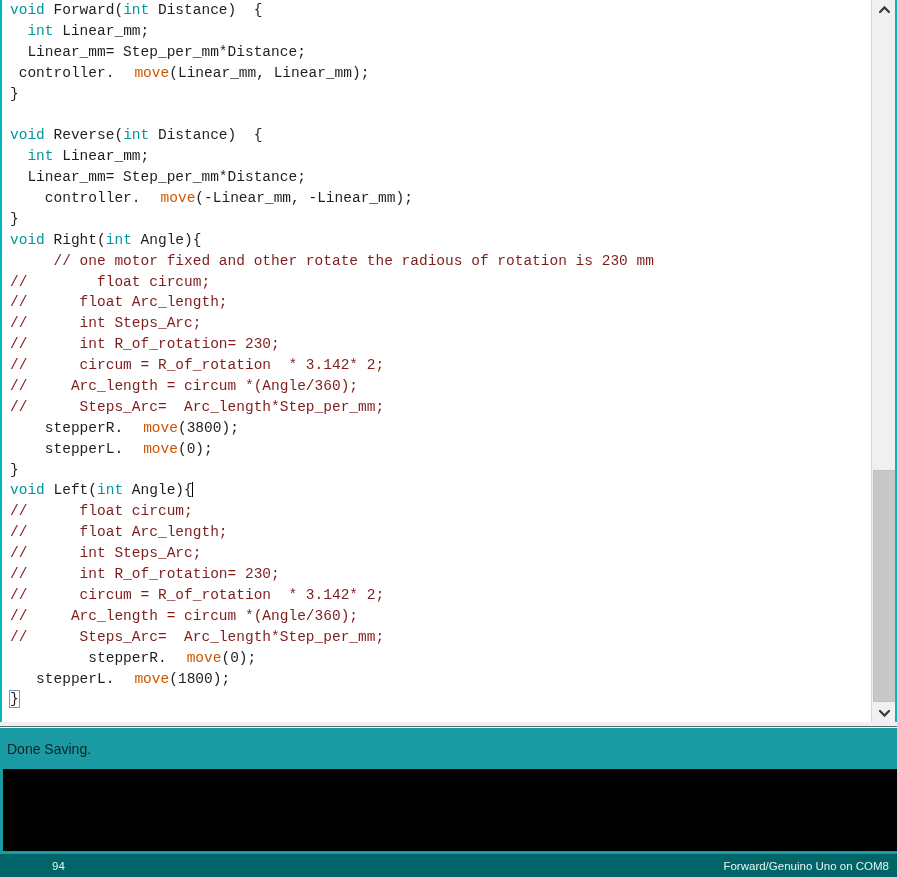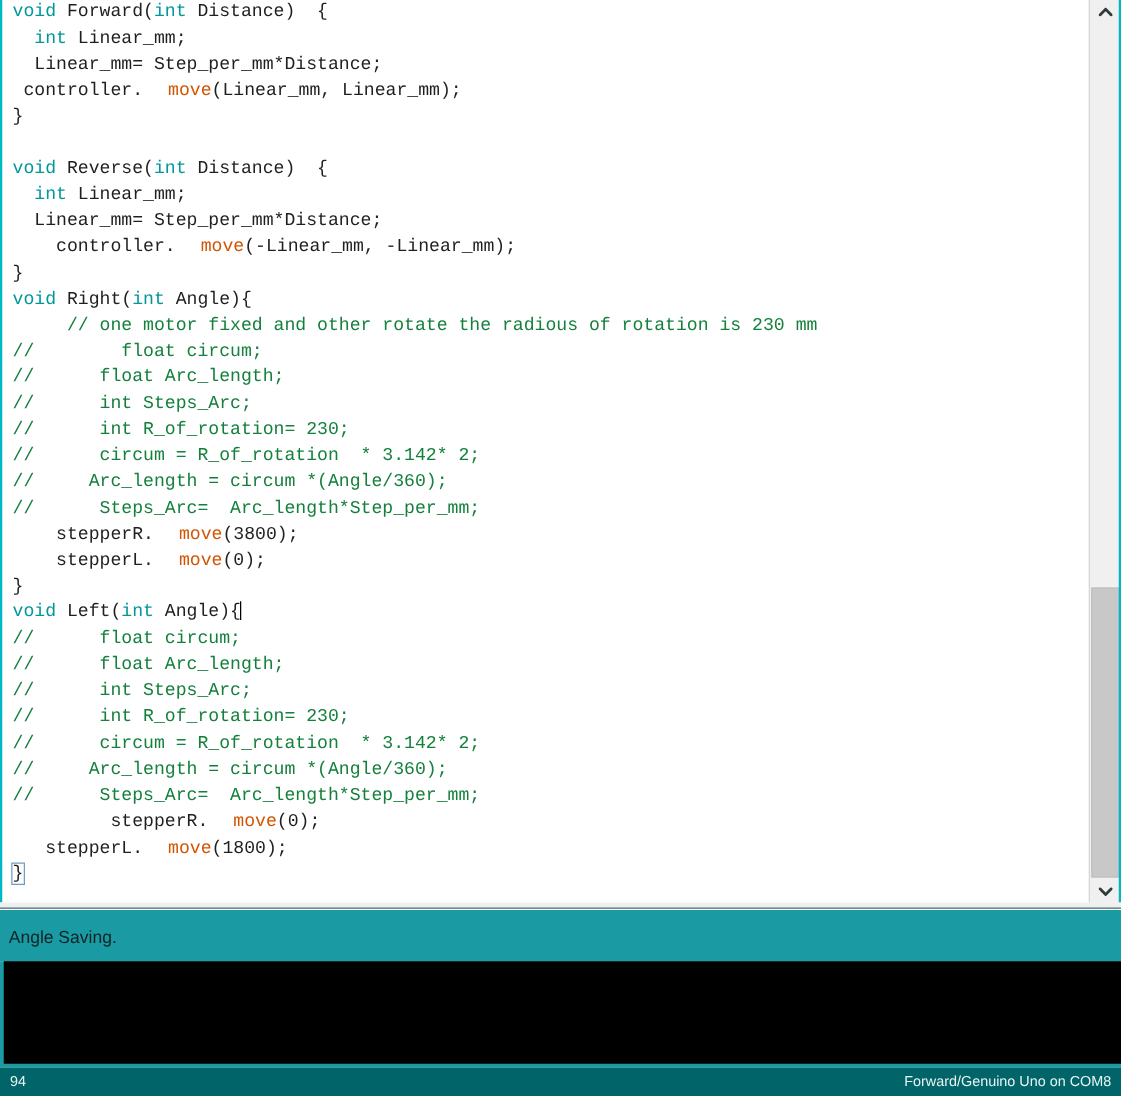--- a/index.html
+++ b/index.html
@@ -58,21 +58,21 @@
     white-space: pre;
     color: #1f1f1f;
   }
   .ln {
     height: 20.9px;
     white-space: pre;
     padding-left: 8px;
   }
   .tok-kw   { color: #00979c; }
   .tok-fn   { color: #d35400; margin-left: 20px; }
-  .tok-cmt  { color: #15803d; }
+  .tok-cmt  { color: #7f1d1d; }
   .tok-txt  { color: #1f1f1f; }
   .caret {
     display: inline-block;
     width: 1px;
     height: 15px;
     background: #000000;
     vertical-align: -3px;
     margin: 0 -1px;
   }
   .brkt-hl {
@@ -187,21 +187,21 @@
     height: 23px;
     background: #006468;
     color: #e8f4f4;
     font-size: 11.5px;
     display: flex;
     align-items: center;
     justify-content: space-between;
     padding: 0 8px;
     box-sizing: border-box;
   }
-  .bottom-bar .bb-left  { text-align: right; }
+  .bottom-bar .bb-left  { text-align: right; margin-left: 44px; }
   .bottom-bar .bb-right { text-align: right; }
 </style>
 </head>
 <body>
 
 <div id="app">
 
   <div class="editor-wrap">
     <div class="editor-left-rule"></div>
 
@@ -225,21 +225,21 @@
           </svg>
         </span>
       </div>
       <div class="vscroll-rail-right"></div>
     </div>
   </div>
 
   <div class="editor-sep"></div>
 
   <div class="status-bar">
-    <span>Angle Saving.</span>
+    <span>Done Saving.</span>
   </div>
 
   <div class="console-outer">
     <div class="console-inner"></div>
   </div>
 
   <div class="bottom-bar">
     <span class="bb-left">94</span>
     <span class="bb-right">Forward/Genuino Uno on COM8</span>
   </div>

